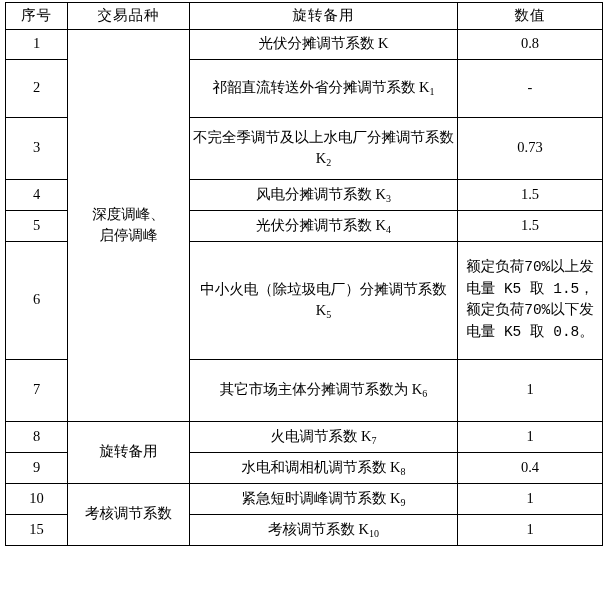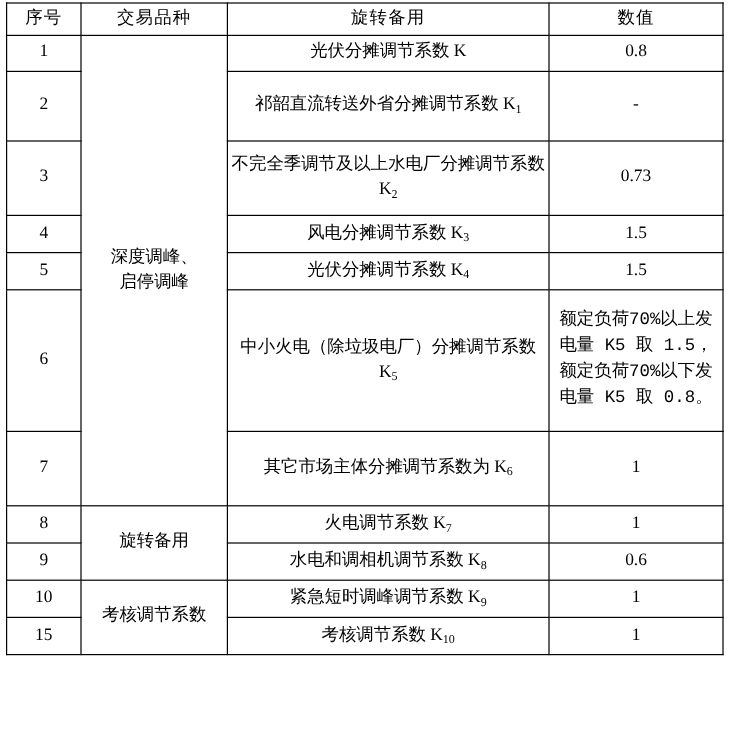--- a/index.html
+++ b/index.html
@@ -126,21 +126,21 @@
         </tr>
         <tr style="height: 31px;">
           <td>8</td>
           <td class="type-cell" rowspan="2">旋转备用</td>
           <td class="name-cell">火电调节系数 K<sub>7</sub></td>
           <td class="val-cell">1</td>
         </tr>
         <tr style="height: 31px;">
           <td>9</td>
           <td class="name-cell">水电和调相机调节系数 K<sub>8</sub></td>
-          <td class="val-cell">0.6</td>
+          <td class="val-cell">0.4</td>
         </tr>
         <tr style="height: 31px;">
           <td>10</td>
           <td class="type-cell" rowspan="2">考核调节系数</td>
           <td class="name-cell">紧急短时调峰调节系数 K<sub>9</sub></td>
           <td class="val-cell">1</td>
         </tr>
         <tr style="height: 31px;">
           <td>15</td>
           <td class="name-cell">考核调节系数 K<sub>10</sub></td>

